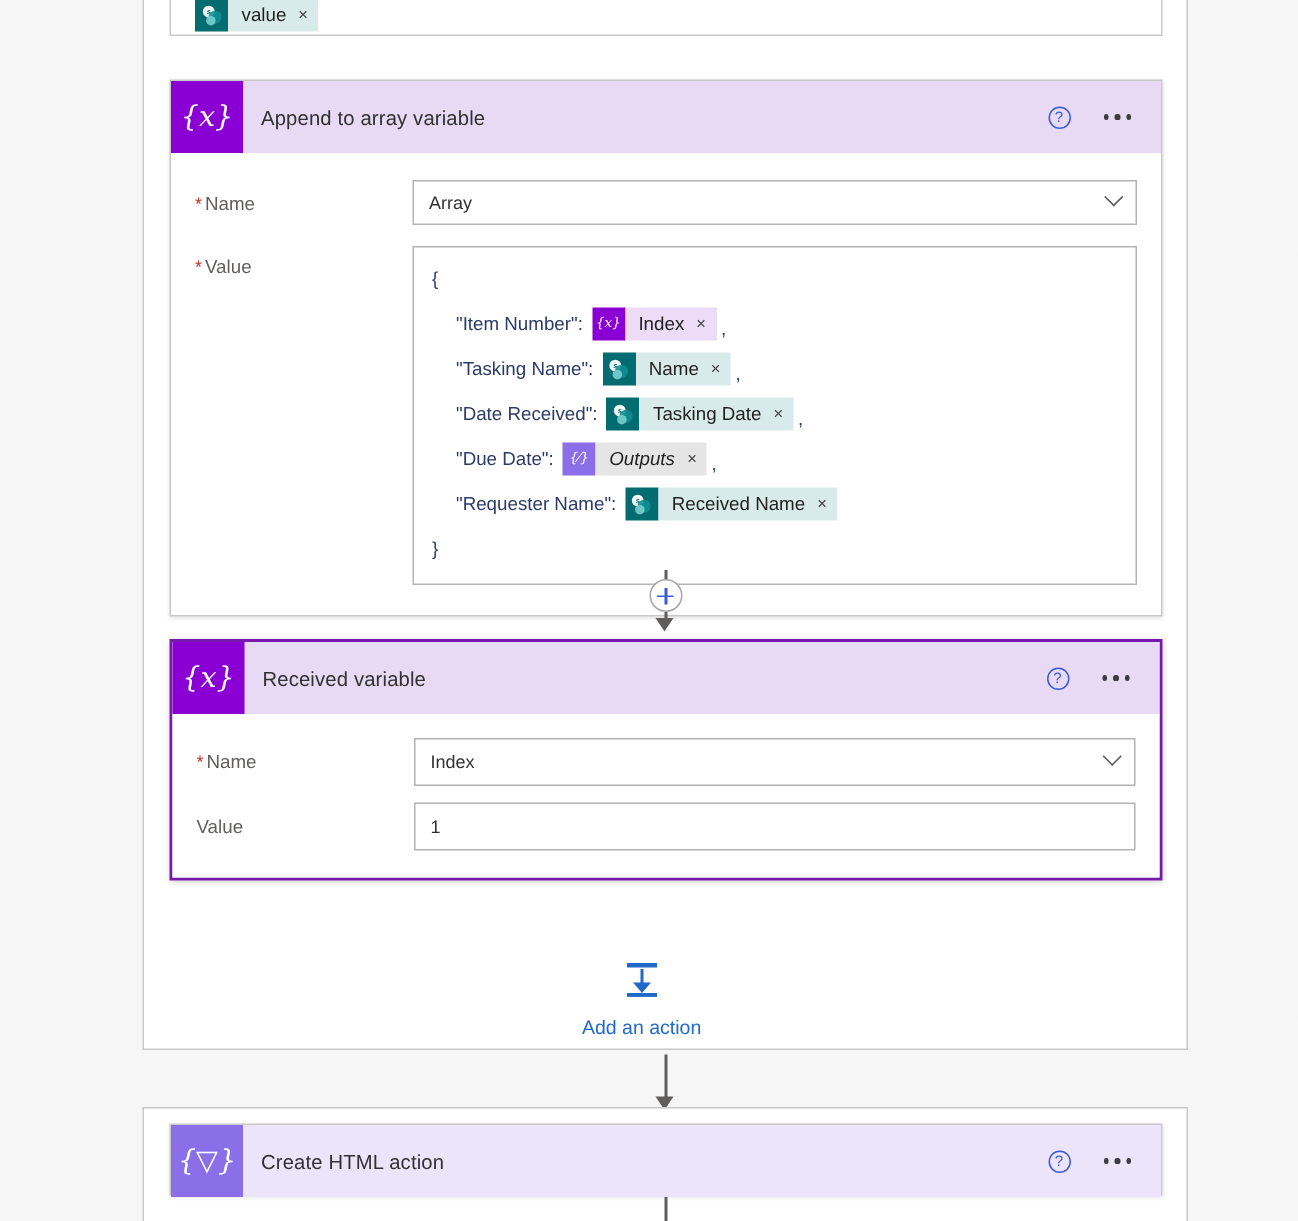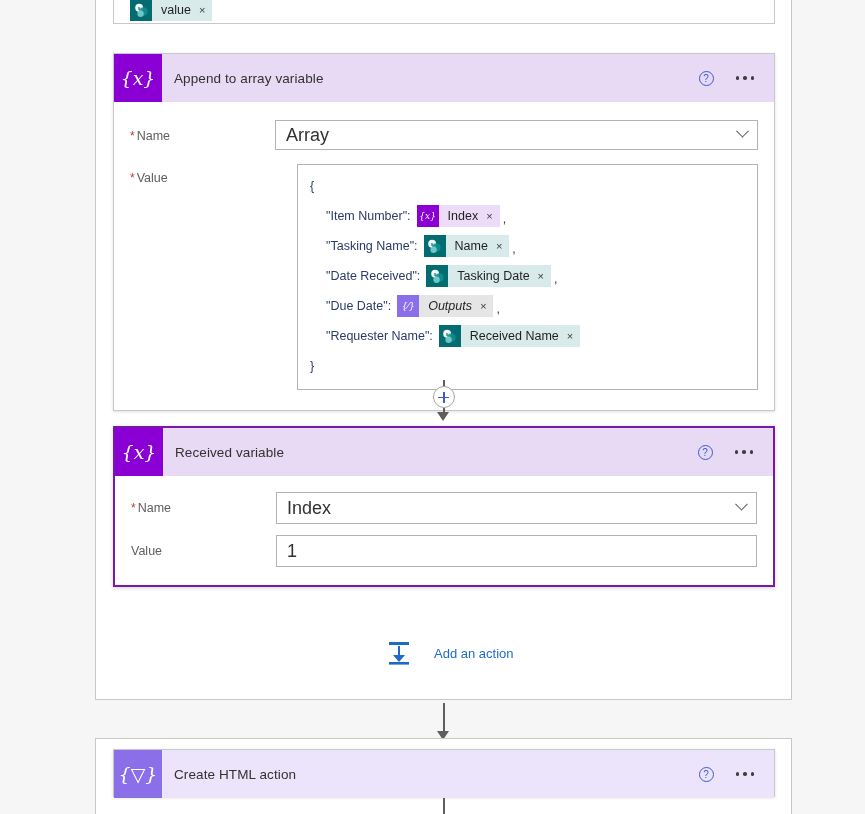--- a/index.html
+++ b/index.html
@@ -123,21 +123,21 @@
 
   .field-control { flex: 1; min-width: 0; }
 
   .input-box {
     border: 1px solid #b3b3b3;
     background: #fff;
     height: 30px;
     display: flex;
     align-items: center;
     padding: 0 10px;
-    font-size: 18px;
+    font-size: 12px;
     color: #323130;
     position: relative;
   }
   .input-box.tall { height: 32px; }
   .chevron {
     margin-left: auto;
     width: 9px; height: 9px;
     border-right: 1.4px solid #5c5c5c;
     border-bottom: 1.4px solid #5c5c5c;
     transform: rotate(45deg) translate(-3px,-3px);
@@ -241,22 +241,23 @@
     background: #3b5bd6;
   }
   .plus-circle::before { left: 4.5px; top: 9.6px; width: 11px; height: 1.6px; }
   .plus-circle::after  { top: 4.5px; left: 9.6px; height: 11px; width: 1.6px; }
 
   
   .add-action {
     position: absolute;
     display: flex;
     align-items: center;
-    gap: 24px;
+    gap: 12px;
     cursor: pointer;
+    flex-direction: column;
   }
   .add-action-label {
     color: #1f69c9;
     font-size: 13px;
   }
   .add-icon-svg { display: block; }
 
   
   .partial-field {
     position: absolute;
@@ -315,21 +316,21 @@
           <span class="req-star">*</span><span>Name</span>
         </div>
         <div class="field-control">
           <div class="input-box">
             <span>Array</span>
             <span class="chevron"></span>
           </div>
         </div>
       </div>
 
-      <div class="form-row" style="padding-top:10px;gap:22px;">
+      <div class="form-row" style="padding-top:10px;">
         <div class="field-label" style="padding-top:7px;">
           <span class="req-star">*</span><span>Value</span>
         </div>
         <div class="field-control">
           <div class="token-editor">
 
             <div class="json-line brace">
               <span>{</span>
             </div>
 

